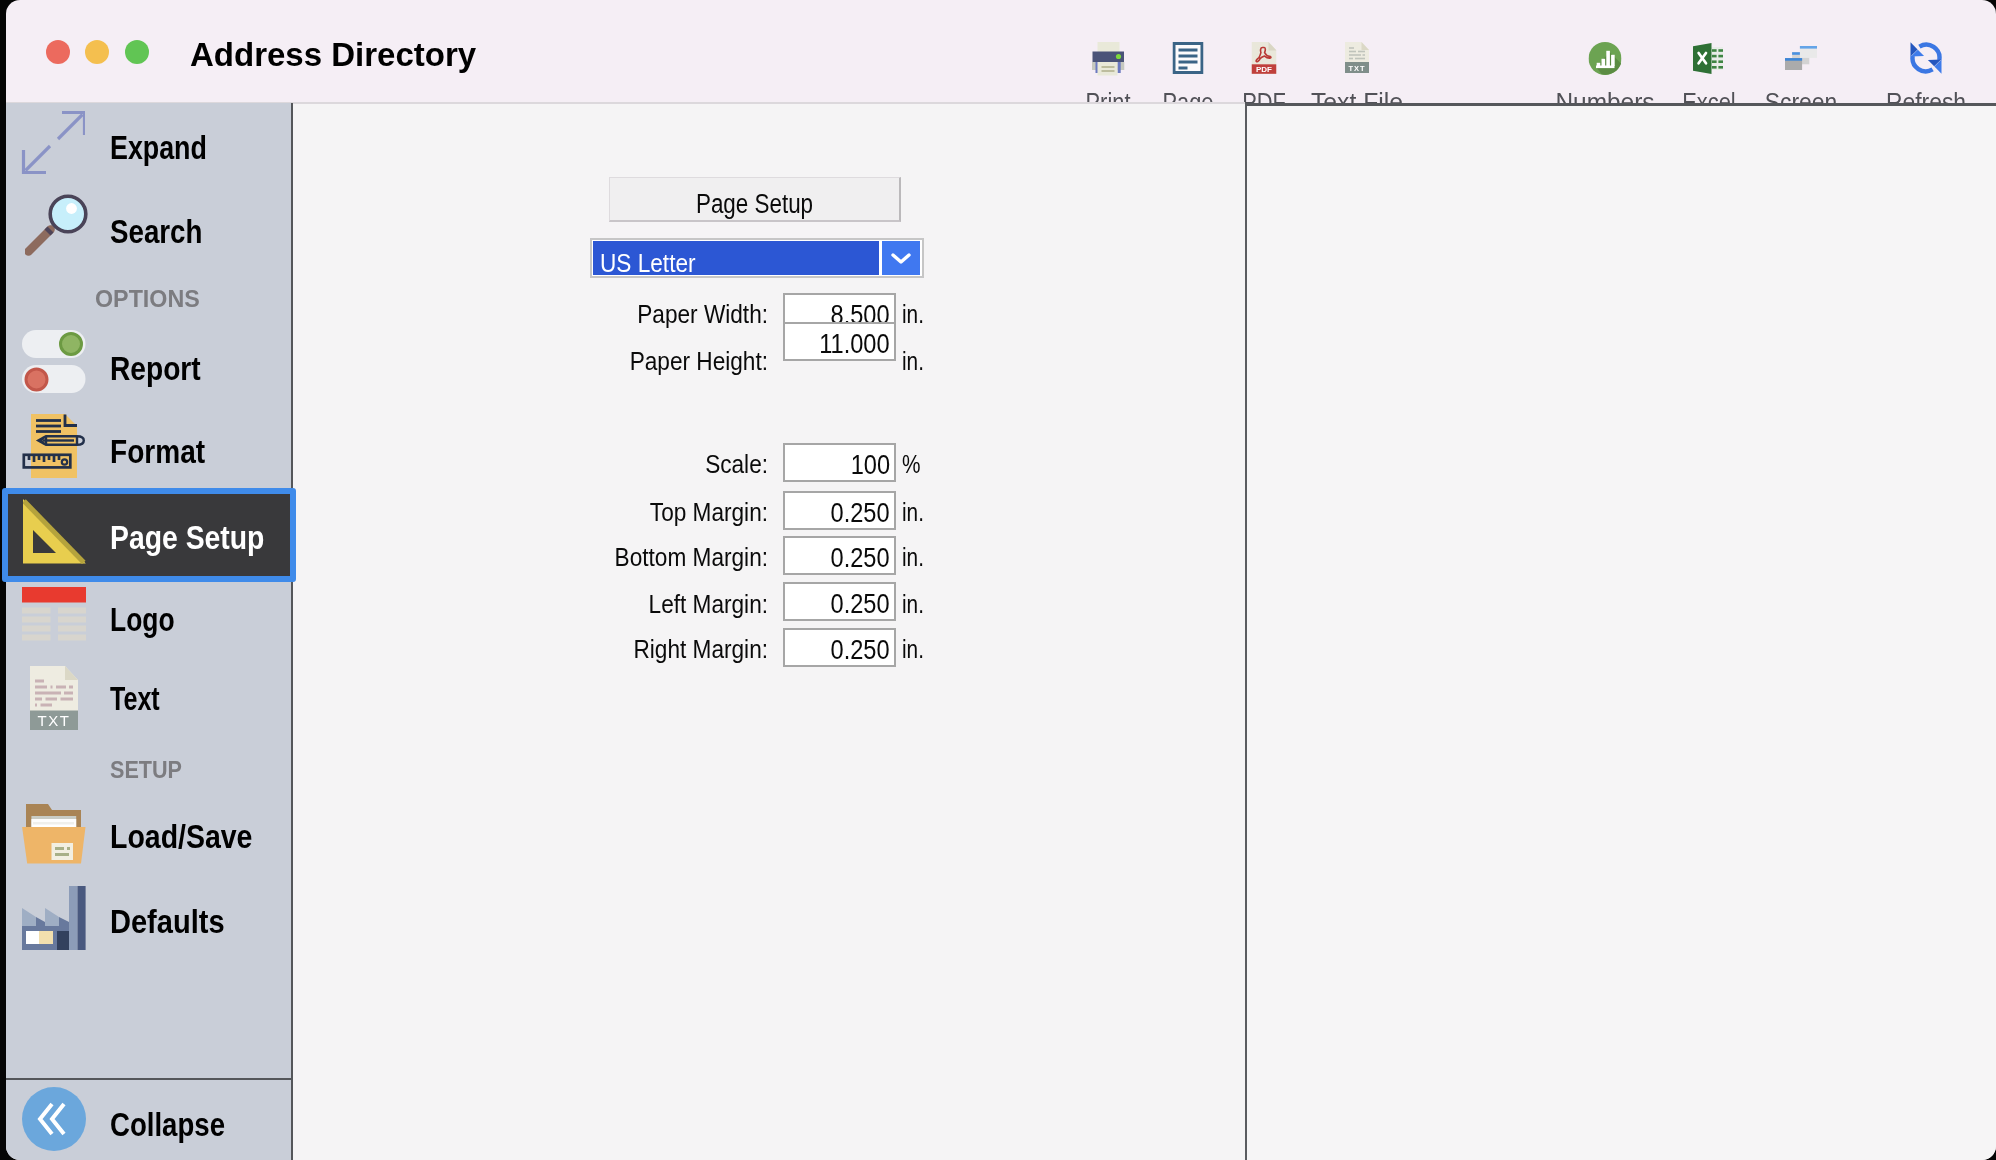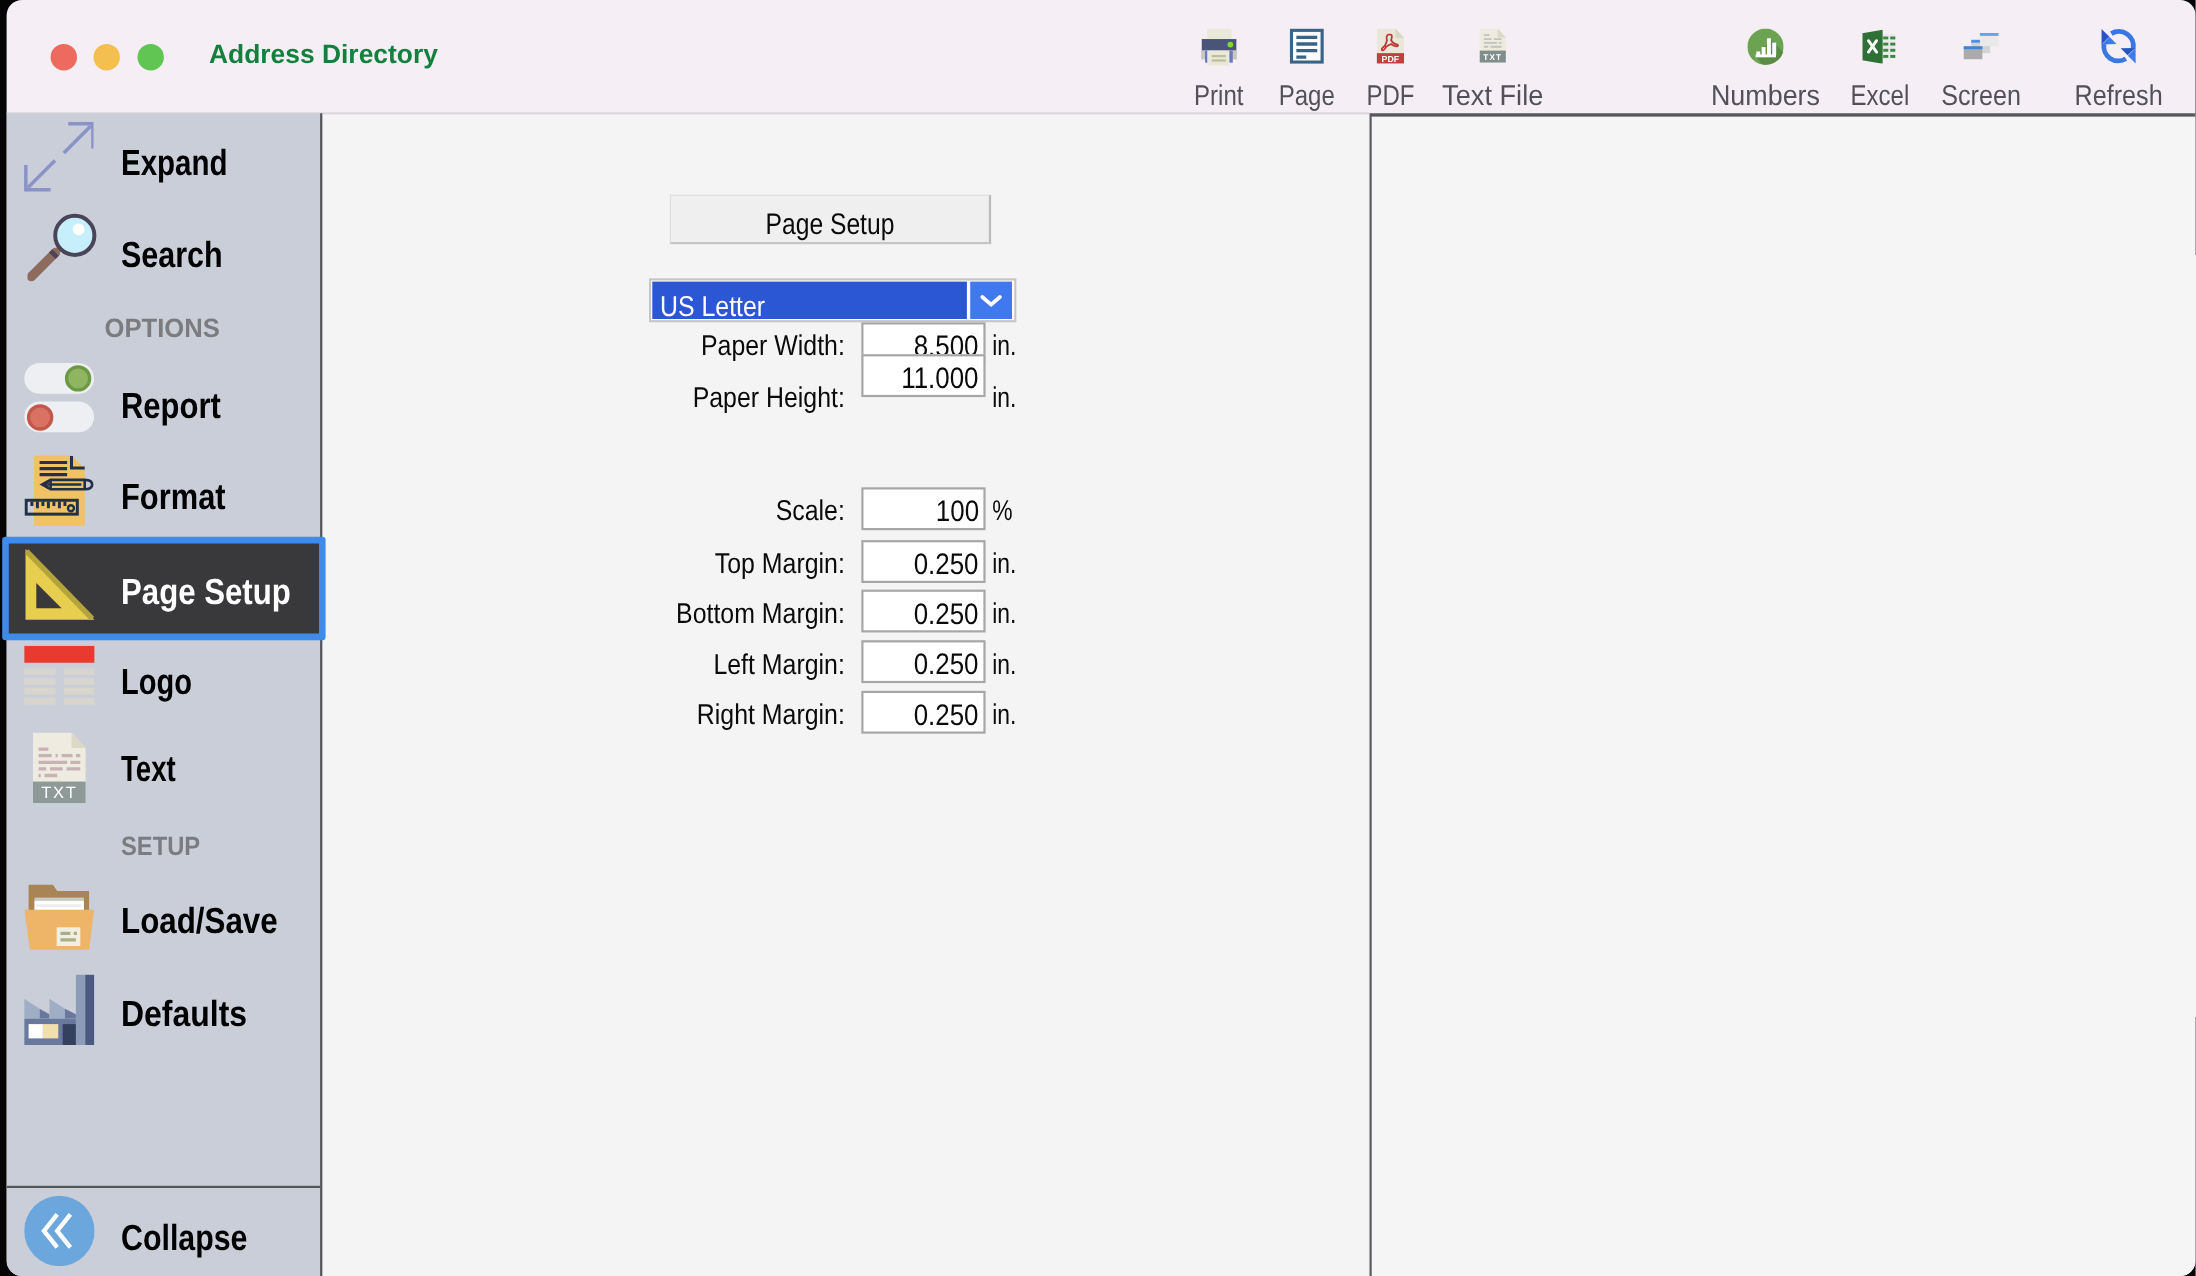--- a/index.html
+++ b/index.html
@@ -5,22 +5,22 @@
   html,body{margin:0;padding:0;overflow:hidden;}
   body{width:1996px;height:1160px;background:#050505;position:relative;
        font-family:"Liberation Sans", sans-serif;-webkit-font-smoothing:antialiased;}
   .win{position:absolute;left:6px;top:0;width:1990px;height:1160px;border-radius:14px;
        background:#F5EEF5;overflow:hidden;}
   
   .abs{position:absolute;}
 
   
   .tl{position:absolute;border-radius:50%;width:24px;height:24px;top:40px;}
-  .title{position:absolute;left:184px;top:36px;font-size:24px;font-weight:bold;color:#15803d;}
-  .tbitem{position:absolute;top:0;width:120px;height:106px;}
+  .title{position:absolute;left:184px;top:36px;font-size:33px;font-weight:bold;color:#000000;}
+  .tbitem{position:absolute;top:16px;width:120px;height:106px;}
   .tblabel{position:absolute;top:73px;width:200px;left:50%;margin-left:-100px;
            text-align:center;font-size:26px;line-height:26px;color:#515157;
            transform:scaleX(.84);}
   .tbicon{position:absolute;top:26px;left:50%;transform:translateX(-50%);}
 
   
   .toolbar-hairline{position:absolute;left:0;top:102px;width:1239px;height:2px;background:#DCD8DC;}
   .divider-v{position:absolute;left:1238.5px;top:103px;width:2px;height:1057px;background:#5A5C60;}
   .rp-top{position:absolute;left:1240px;top:103px;width:750px;height:2.5px;background:#55575B;}
   .rightpanel{position:absolute;left:1240px;top:106px;width:750px;height:1054px;background:#F6F5F6;}
@@ -320,21 +320,21 @@
         <polyline points="42,17 30,32 42,47"></polyline>
       </g>
     </svg>
     <div class="sb-label" style="top:1005.4px;transform:scaleX(.836);">Collapse</div>
   </div>
 
   <div class="btn">
       <span>Page Setup</span>
     </div>
 
-  <div class="combo" style="top:238px;margin-top:15px;">
+  <div class="combo" style="top:238px;">
     <div style="position:absolute;left:1px;top:1px;bottom:1px;width:286px;background:#2C57D4;"></div>
     <div style="position:absolute;right:2px;top:1px;bottom:1px;width:38px;background:#4078F0;"></div>
     <svg style="position:absolute;right:11px;top:13px;" width="20" height="11" viewBox="0 0 20 11">
       <polyline points="2,2 10,9 18,2" fill="none" stroke="#fff" stroke-width="3.4" stroke-linecap="round" stroke-linejoin="round"></polyline>
     </svg>
     <div style="position:absolute;left:8px;top:10px;font-size:26px;line-height:26px;color:#fff;transform:scaleX(.87);transform-origin:0 0;">US Letter</div>
   </div>
 
   <div class="flabel" style="top:300.8px;">Paper Width:</div>
   <div class="finput" style="top:292.5px;"><span>8.500</span></div>

